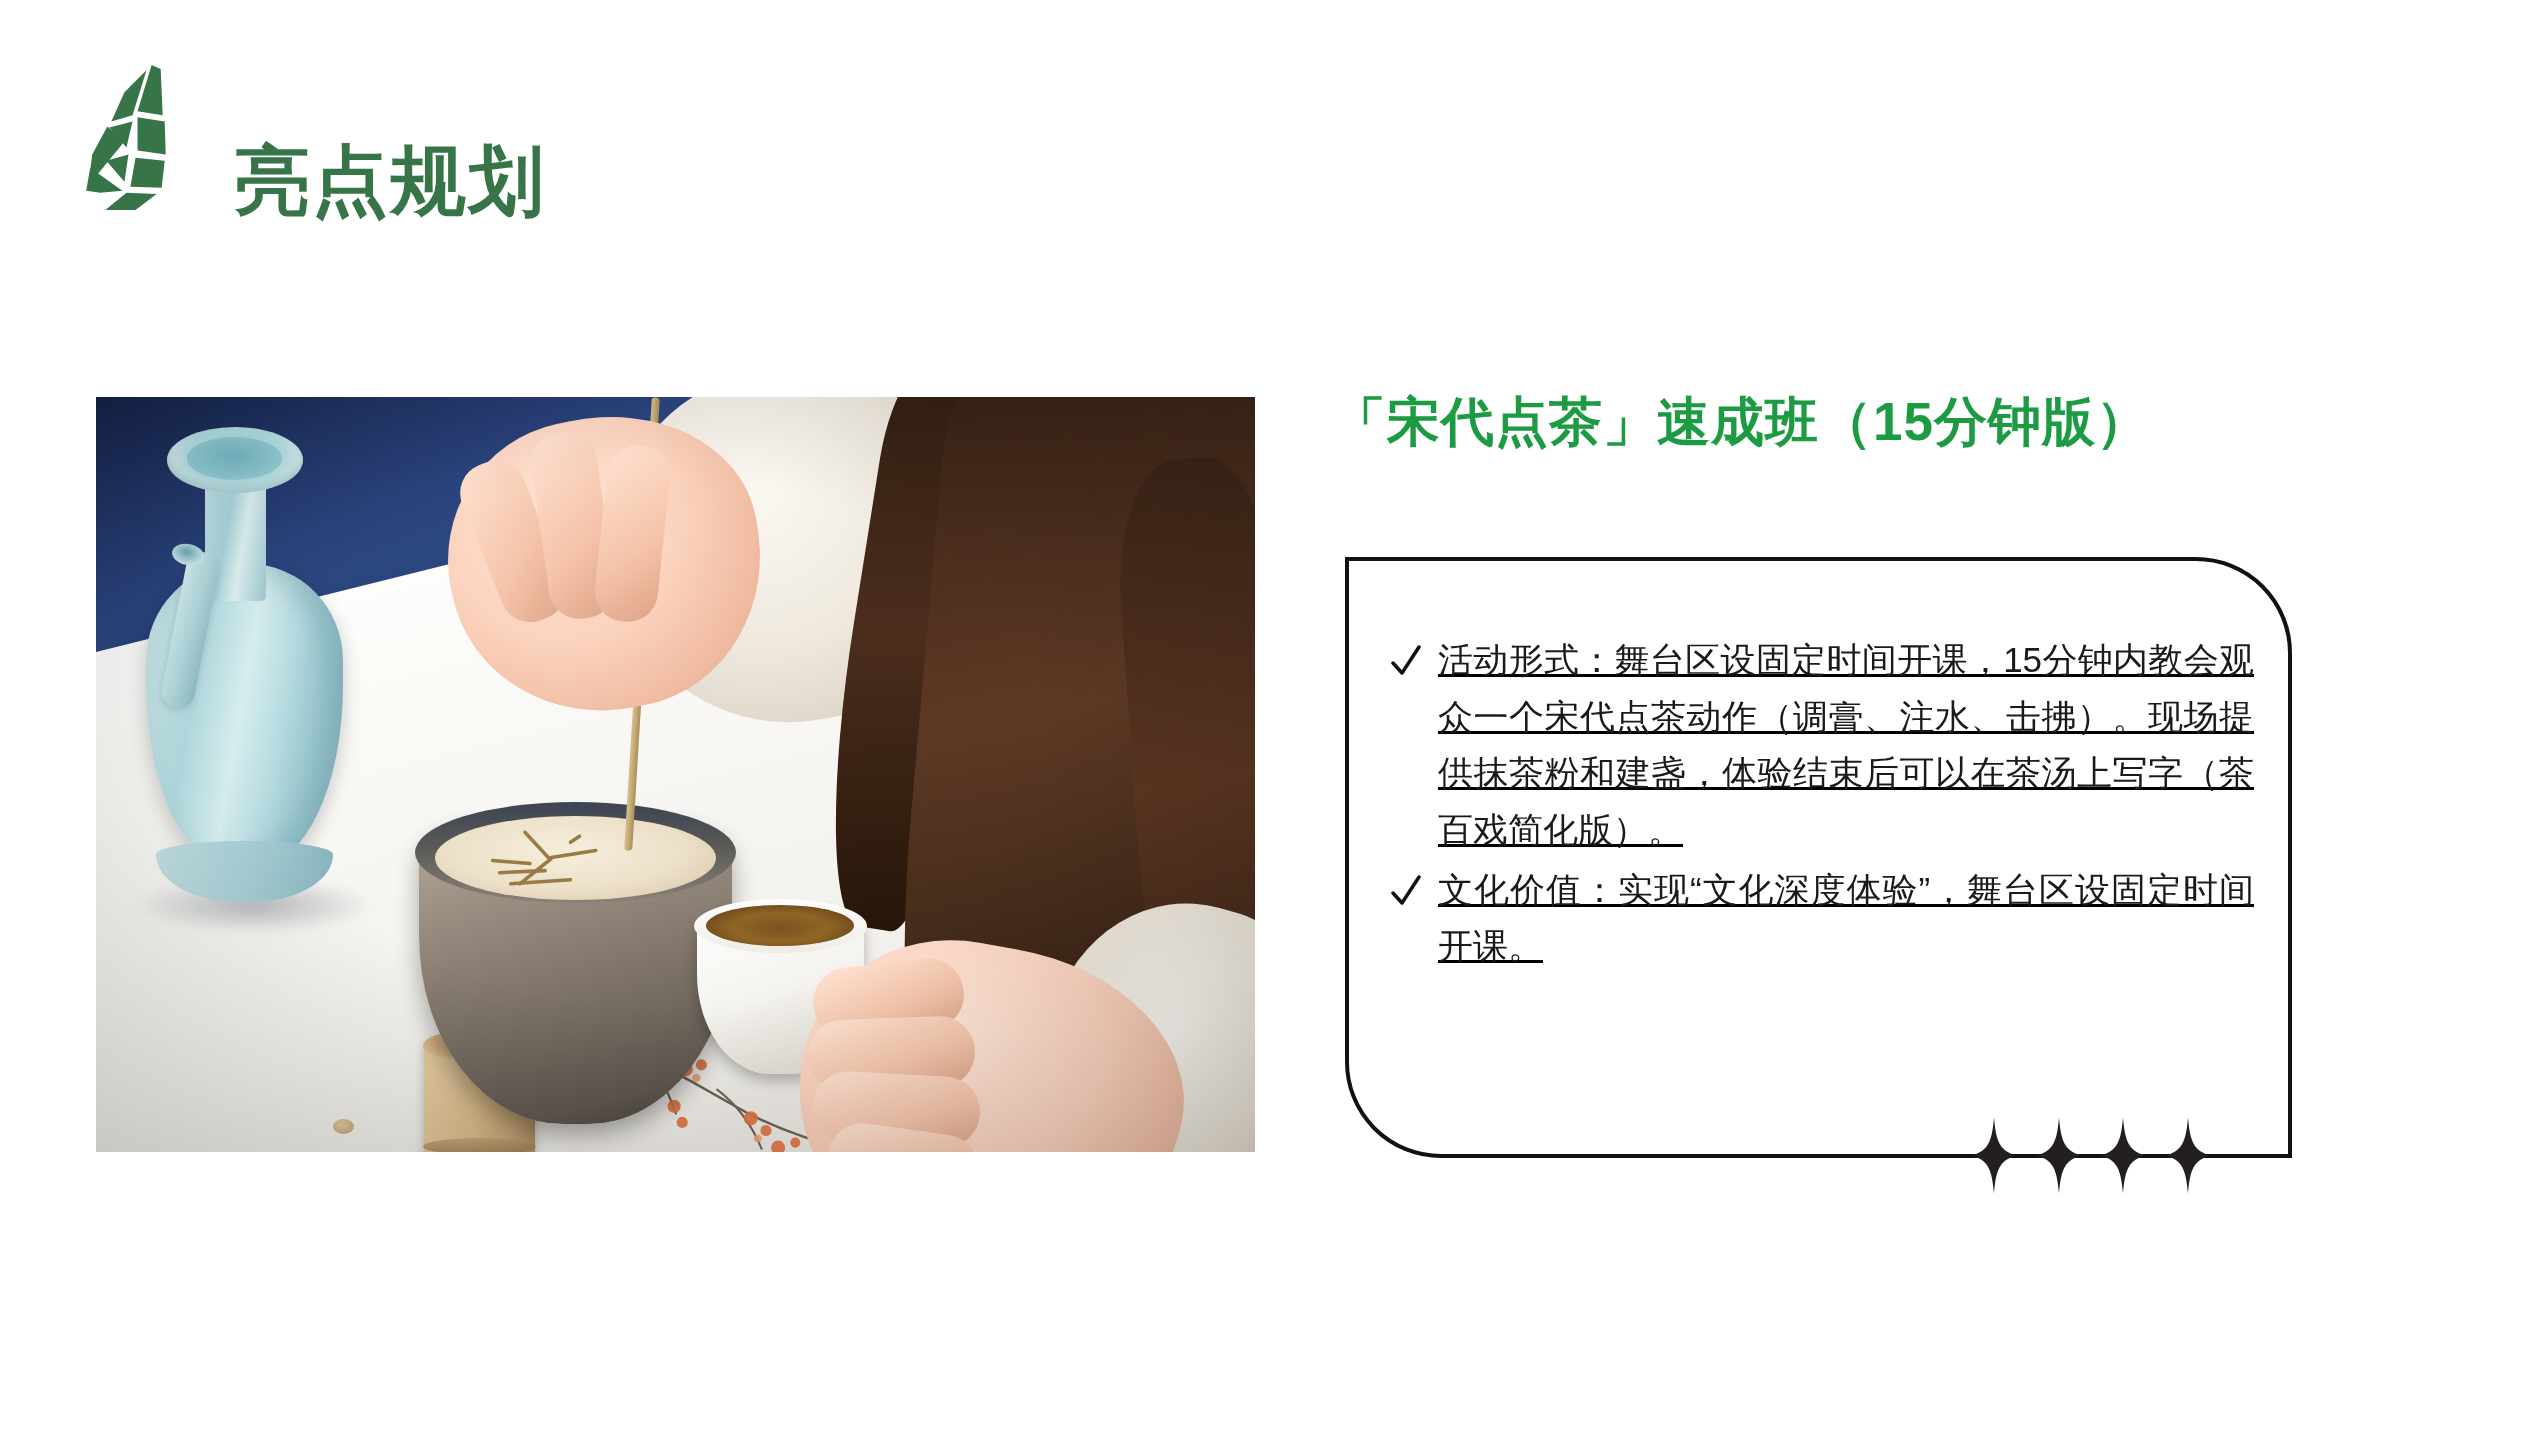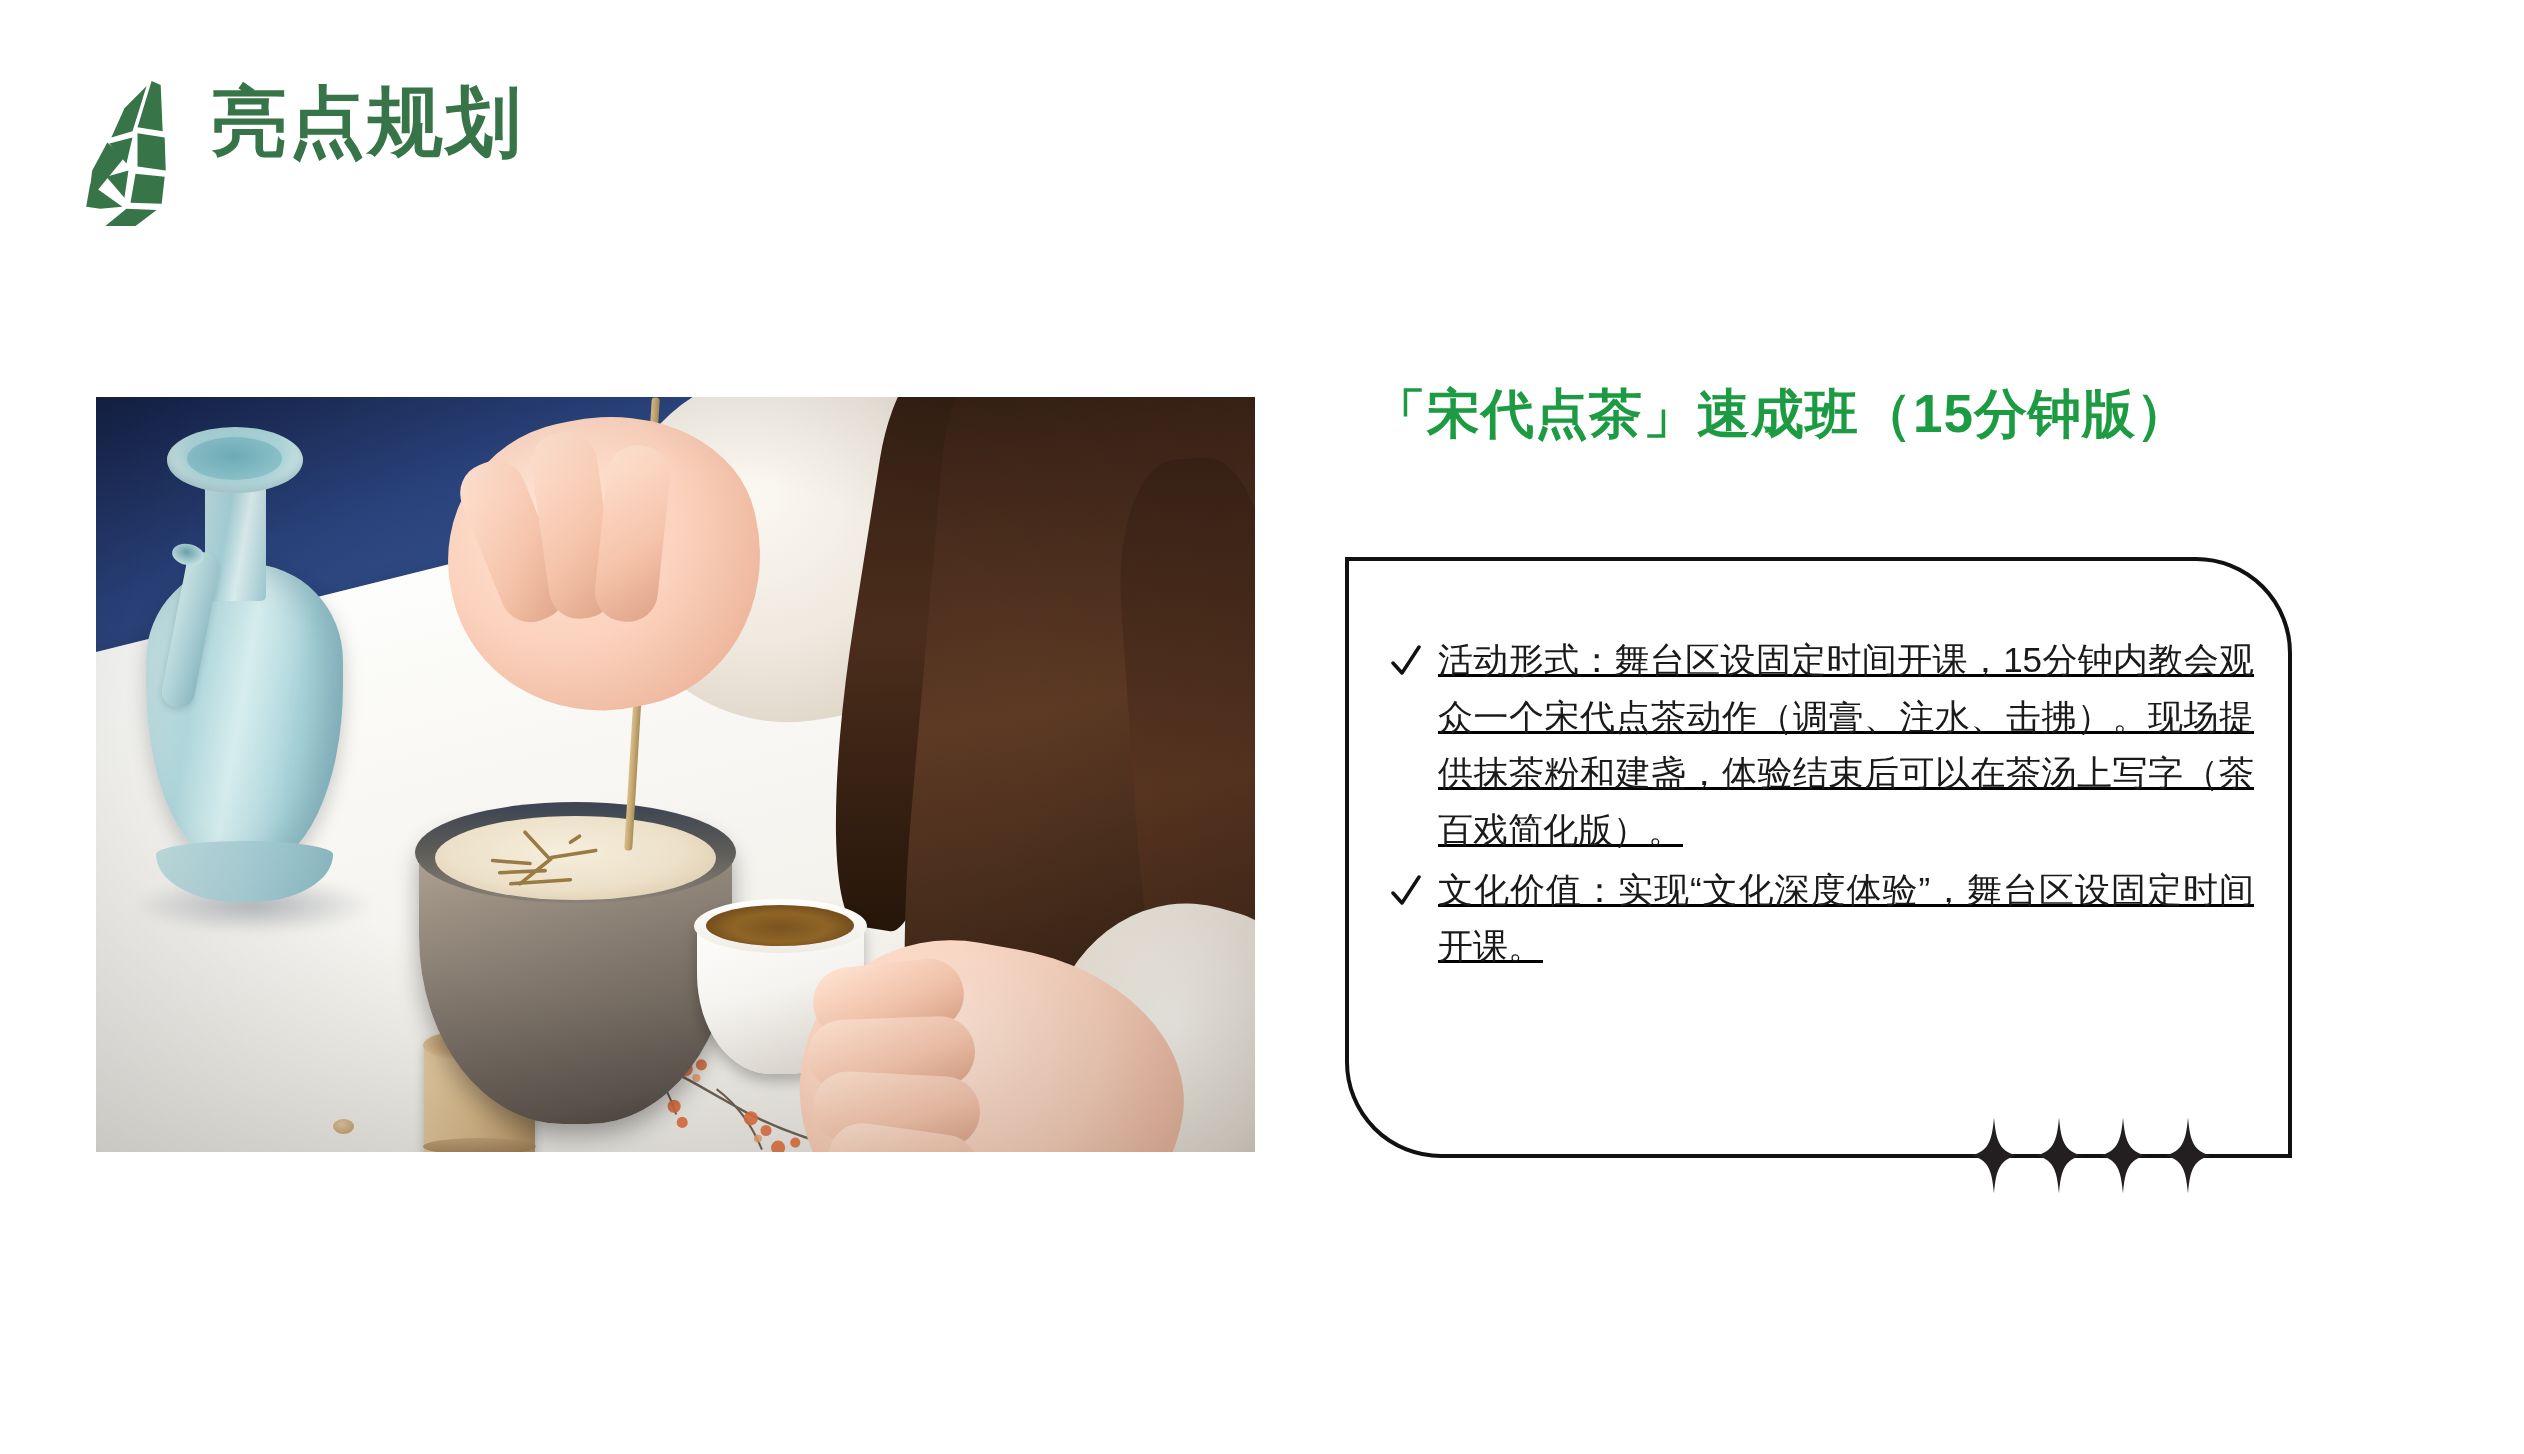--- a/index.html
+++ b/index.html
@@ -15,26 +15,26 @@
     width: 2585px;
     height: 1454px;
     background: #ffffff;
     overflow: hidden;
   }
 
   
   .header {
     position: absolute;
     left: 76px;
-    top: 77px;
+    top: 61px;
     width: 707px;
     height: 151px;
     display: flex;
-    align-items: flex-start;
-    gap: 19px;
+    align-items: flex-end;
+    gap: 42px;
   }
   .leaf-logo {
     width: 116px;
     height: 151px;
     flex: 0 0 auto;
     display: block;
   }
   .header-title {
     font-size: 76px;
     line-height: 1;
@@ -378,23 +378,22 @@
   .ph-vignette {
     position: absolute;
     inset: 0;
     background: radial-gradient(ellipse at 48% 45%, rgba(0,0,0,0) 45%, rgba(0,0,0,.18) 100%);
   }
 
   
   .right-col {
     position: absolute;
     left: 1333px;
-    top: 384px;
+    top: 392px;
     width: 1141px;
-    margin-left: 40px;
   }
   .section-heading {
     font-size: 53px;
     line-height: 1.15;
     font-weight: bold;
     color: #1c9b42;
     letter-spacing: 1px;
     white-space: nowrap;
     margin: 0;
   }

